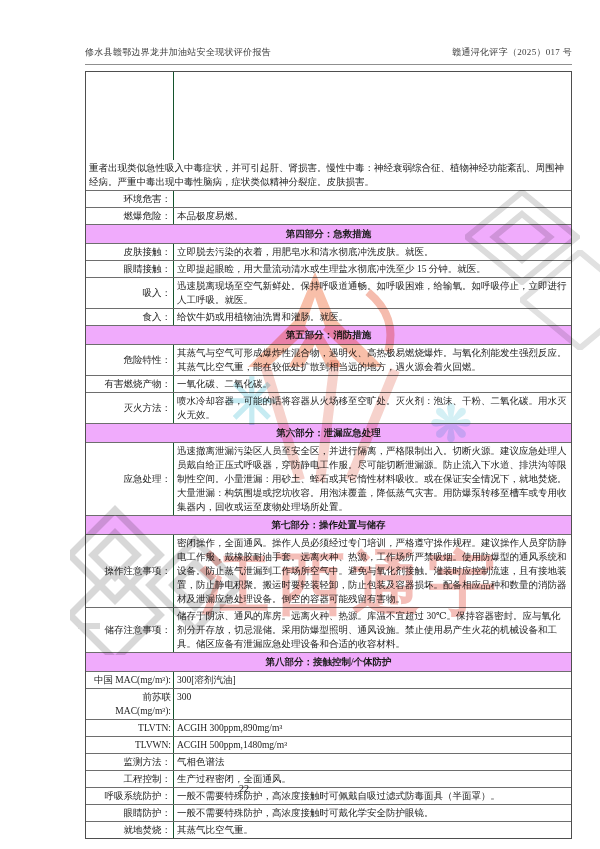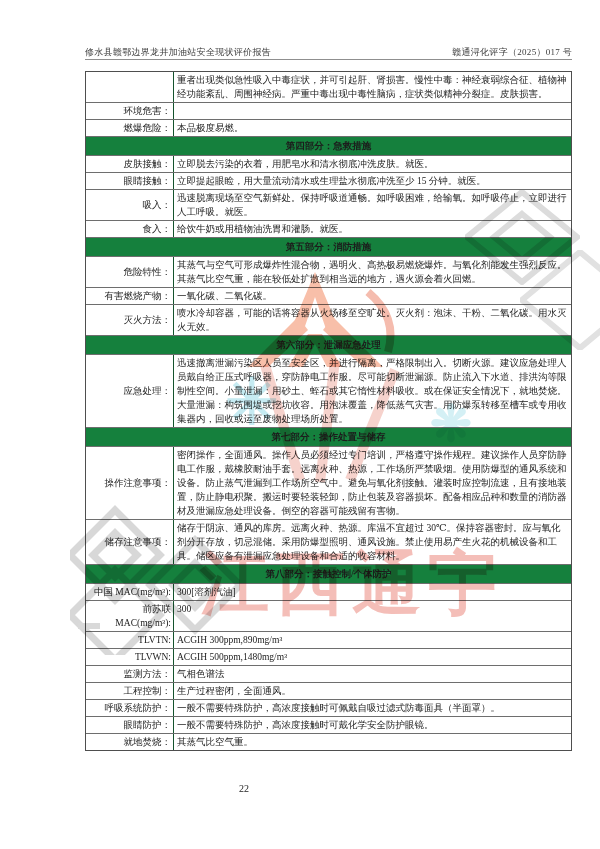--- a/index.html
+++ b/index.html
@@ -5,40 +5,40 @@
   html,body{margin:0;padding:0;background:#ffffff;}
   .page{
     position:relative;width:600px;height:849px;background:#ffffff;overflow:hidden;
     font-family:"Liberation Serif","DejaVu Serif",serif;color:#1c1c1c;
   }
   
   .hdr{
     position:absolute;left:85px;top:46px;width:487px;
     display:flex;justify-content:space-between;align-items:flex-end;
     font-size:9px;color:#3b3b3b;letter-spacing:.3px;
-    border-bottom:1px solid #8f8f8f;box-sizing:border-box;
+    border-bottom:1px solid #8f8f8f;padding-bottom:5px;box-sizing:border-box;
   }
   
   .tbl{
     position:absolute;left:85px;top:71px;width:487px;
     border:1px solid #4e4e4e;box-sizing:border-box;
     font-size:9.5px;line-height:14px;background:transparent;
   }
   .row{display:flex;border-top:1px solid #6e6e6e;box-sizing:border-box;}
-  .row:first-child{border-top:none;}
+  .row:first-child{border-top:none;flex-direction:column;}
   .row.field{min-height:16px;}
   .cell-label{
     flex:0 0 88px;width:88px;box-sizing:border-box;
     border-right:1px solid #14532d;
     display:flex;align-items:center;justify-content:flex-end;
     text-align:right;padding:1px 2px 1px 1px;
   }
   .cell-value{flex:1;box-sizing:border-box;padding:1px 3px;}
   .row.section{
-    background:#15803d;justify-content:center;align-items:flex-start;
+    background:#f0abfc;justify-content:center;align-items:flex-start;
     font-weight:bold;padding:2px 0;min-height:14px;
   }
   .section-title{text-align:center;}
   
   .footer{position:absolute;left:0;width:488px;top:783px;text-align:center;font-size:10px;color:#222;}
   
   .wm{position:absolute;pointer-events:none;mix-blend-mode:multiply;}
   .wm-red-text{
     left:200px;top:538px;font-size:69px;font-weight:bold;
     color:#dd3322;opacity:.32;letter-spacing:7px;white-space:nowrap;

